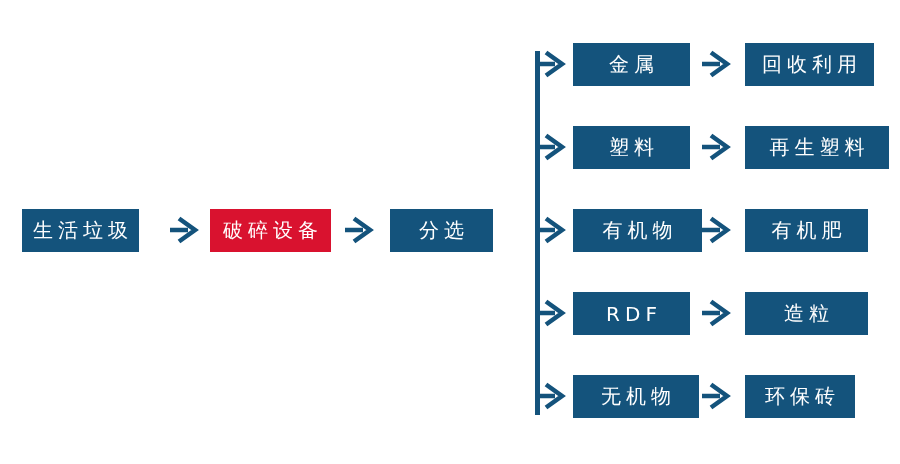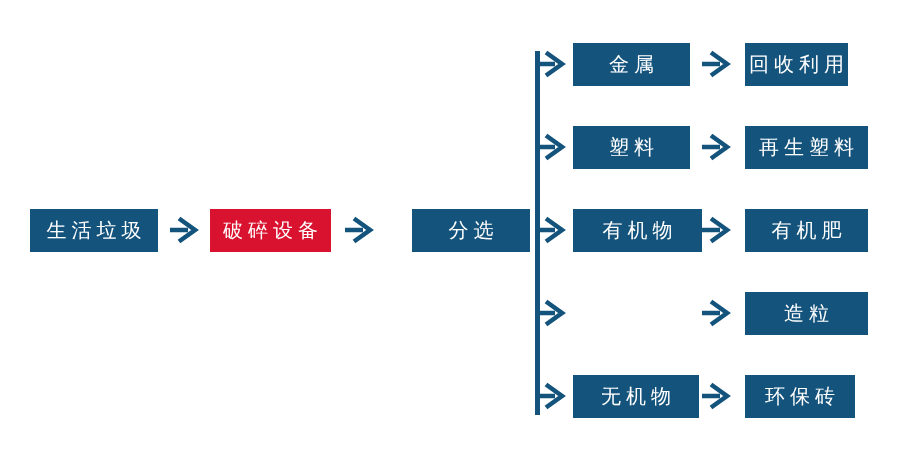--- a/index.html
+++ b/index.html
@@ -30,66 +30,67 @@
     position:absolute;
     left:535px;top:51px;width:5px;height:364px;
     background:var(--connector-blue,#14537C);
   }
 </style>
 </head>
 <body>
 
 <div class="canvas">
 
-  <div class="node blue" style="left:30px;top:209px;width:128px">生活垃圾</div>
+  <div class="node blue" style="left:22px;top:209px;width:117px">生活垃圾</div>
 
   <svg class="arrow" style="left:169px;top:215px" viewBox="0 0 32 30">
     <path d="M1 15 H19 M10 3.5 L26 15 L10 26.5"></path>
   </svg>
 
   <div class="node red" style="left:210px;top:209px;width:121px">破碎设备</div>
 
   <svg class="arrow" style="left:344px;top:215px" viewBox="0 0 32 30">
     <path d="M1 15 H19 M10 3.5 L26 15 L10 26.5"></path>
   </svg>
 
-  <div class="node blue" style="left:412px;top:209px;width:118px">分选</div>
+  <div class="node blue" style="left:390px;top:209px;width:103px">分选</div>
 
   <div class="trunk"></div>
 
   <svg class="arrow" style="left:536px;top:49px" viewBox="0 0 32 30">
     <path d="M1 15 H19 M10 3.5 L26 15 L10 26.5"></path>
   </svg>
   <div class="node blue" style="left:573px;top:43px;width:117px">金属</div>
   <svg class="arrow" style="left:701px;top:49px" viewBox="0 0 32 30">
     <path d="M1 15 H19 M10 3.5 L26 15 L10 26.5"></path>
   </svg>
-  <div class="node blue" style="left:745px;top:43px;width:103px">回收利用</div>
+  <div class="node blue" style="left:745px;top:43px;width:129px">回收利用</div>
 
   <svg class="arrow" style="left:536px;top:132px" viewBox="0 0 32 30">
     <path d="M1 15 H19 M10 3.5 L26 15 L10 26.5"></path>
   </svg>
   <div class="node blue" style="left:573px;top:126px;width:117px">塑料</div>
   <svg class="arrow" style="left:701px;top:132px" viewBox="0 0 32 30">
     <path d="M1 15 H19 M10 3.5 L26 15 L10 26.5"></path>
   </svg>
-  <div class="node blue" style="left:745px;top:126px;width:123px">再生塑料</div>
+  <div class="node blue" style="left:745px;top:126px;width:144px">再生塑料</div>
 
   <svg class="arrow" style="left:536px;top:215px" viewBox="0 0 32 30">
     <path d="M1 15 H19 M10 3.5 L26 15 L10 26.5"></path>
   </svg>
   <div class="node blue" style="left:573px;top:209px;width:129px">有机物</div>
   <svg class="arrow" style="left:701px;top:215px" viewBox="0 0 32 30">
     <path d="M1 15 H19 M10 3.5 L26 15 L10 26.5"></path>
   </svg>
   <div class="node blue" style="left:745px;top:209px;width:123px">有机肥</div>
 
   <svg class="arrow" style="left:536px;top:298px" viewBox="0 0 32 30">
     <path d="M1 15 H19 M10 3.5 L26 15 L10 26.5"></path>
   </svg>
+  <div class="node blue" style="left:573px;top:292px;width:117px">RDF</div>
   <svg class="arrow" style="left:701px;top:298px" viewBox="0 0 32 30">
     <path d="M1 15 H19 M10 3.5 L26 15 L10 26.5"></path>
   </svg>
   <div class="node blue" style="left:745px;top:292px;width:123px">造粒</div>
 
   <svg class="arrow" style="left:536px;top:381px" viewBox="0 0 32 30">
     <path d="M1 15 H19 M10 3.5 L26 15 L10 26.5"></path>
   </svg>
   <div class="node blue" style="left:573px;top:375px;width:126px">无机物</div>
   <svg class="arrow" style="left:701px;top:381px" viewBox="0 0 32 30">

